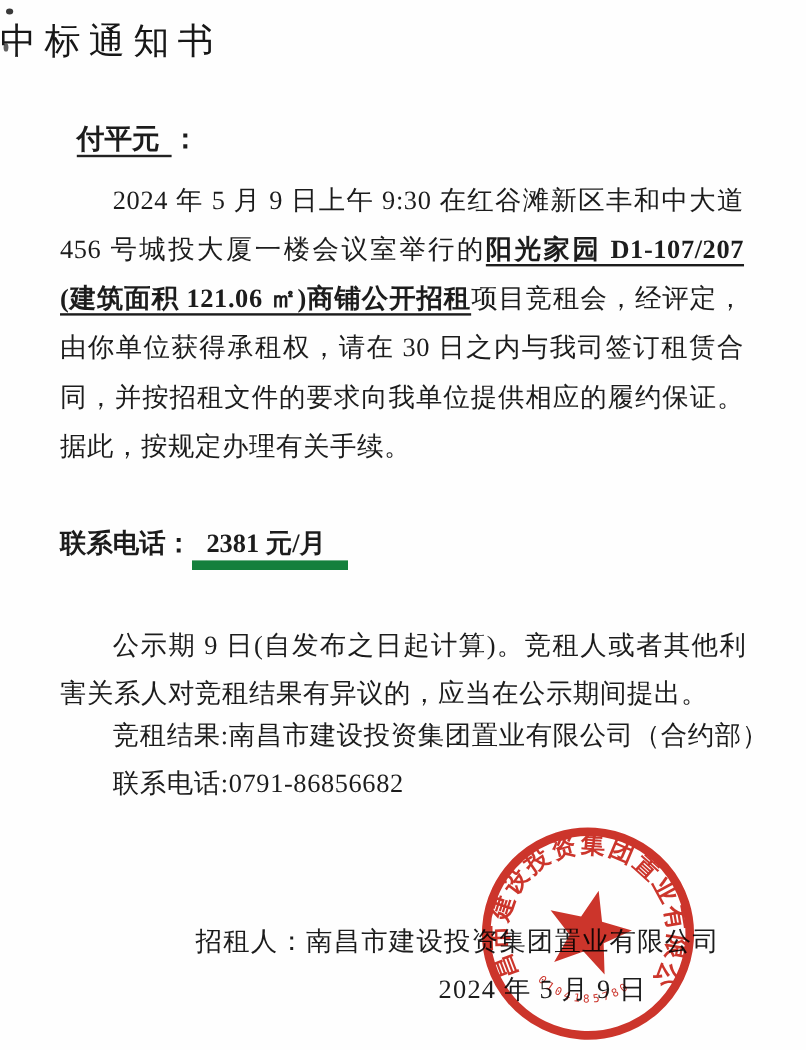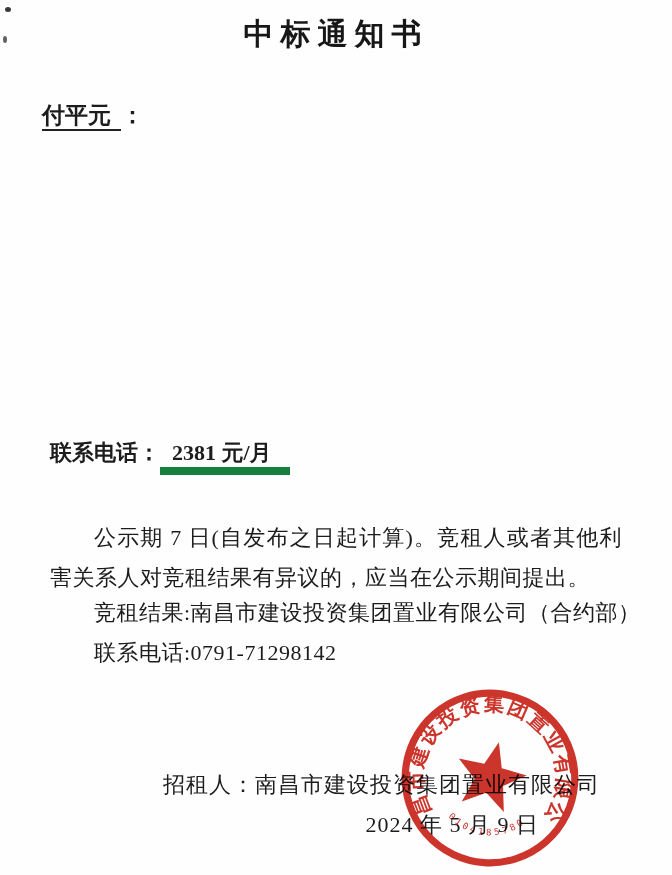--- a/index.html
+++ b/index.html
@@ -6,27 +6,27 @@
   .page{
     position:relative;
     width:672px;height:875px;
     background:#fefefe;
     overflow:hidden;
     font-family:"Liberation Serif","DejaVu Serif",serif;
     color:#1c1c1c;
   }
   .doc-title{
     position:absolute;top:14px;left:0;width:672px;
-    text-align:center;
-    font-size:30px;font-weight:bold;
+    text-align:left;
+    font-size:30px;font-weight:normal;
     letter-spacing:7px;
     color:#171717;
   }
   .salutation{
-    position:absolute;top:100px;left:42px;
+    position:absolute;top:100px;left:64px;
     font-size:23px;font-weight:bold;white-space:nowrap;
   }
   .salutation .name{
     border-bottom:2px solid #222;
     padding-right:10px;padding-bottom:1px;
   }
   .para1{
     position:absolute;top:146px;left:50px;width:570px;
     font-size:22px;line-height:41px;letter-spacing:0.5px;
     text-align:justify;text-indent:2em;
@@ -85,28 +85,29 @@
 
 <div class="page">
 
   <div class="speck speck1"></div>
   <div class="speck speck2"></div>
 
   <div class="doc-title">中标通知书</div>
 
   <div class="salutation"><span class="name">付平元</span><span>：</span></div>
 
+  <div class="para1"><span>2024 年 5 月 9 日上午 9:30 在红谷滩新区丰和中大道 456 号城投大厦一楼会议室举行的</span><span class="highlight">阳光家园 D1-107/207(建筑面积 121.06 ㎡)商铺公开招租</span><span>项目竞租会，经评定，由你单位获得承租权，请在 30 日之内与我司签订租赁合同，并按招租文件的要求向我单位提供相应的履约保证。据此，按规定办理有关手续。</span></div>
 
   <div class="result-line"><span>联系电话：</span><span class="value">2381 元/月</span></div>
 
-  <div class="notice">公示期 7 日(自发布之日起计算)。竞租人或者其他利害关系人对竞租结果有异议的，应当在公示期间提出。</div>
+  <div class="notice">公示期 9 日(自发布之日起计算)。竞租人或者其他利害关系人对竞租结果有异议的，应当在公示期间提出。</div>
 
   <div class="supervisor-line">竞租结果:南昌市建设投资集团置业有限公司（合约部）</div>
 
-  <div class="contact-line">联系电话:0791-71298142</div>
+  <div class="contact-line">联系电话:0791-86856682</div>
 
   <div class="signature-line"><span>招租人：</span><span>南昌市建设投资集团置业有限公司</span></div>
 
   <div class="date-line">2024 年 5 月 9 日</div>
 
   <svg class="seal" viewBox="0 0 184 184" xmlns="http://www.w3.org/2000/svg">
     <circle cx="92" cy="92" r="83" fill="none" stroke="#c9251b" stroke-width="7"></circle>
     <polygon transform="rotate(10 92 92)" points="92,56 100.8,79.9 126.2,80.9 106.3,96.6 113.2,121.1 92,107 70.8,121.1 77.7,96.6 57.8,80.9 83.2,79.9" fill="#c9251b"></polygon>
     <path id="sealArc" d="M 38,130 A 66,66 0 1 1 146,130" fill="none"></path>
     <path id="serialArc" d="M 44,120 A 55,55 0 0 0 140,120" fill="none"></path>

